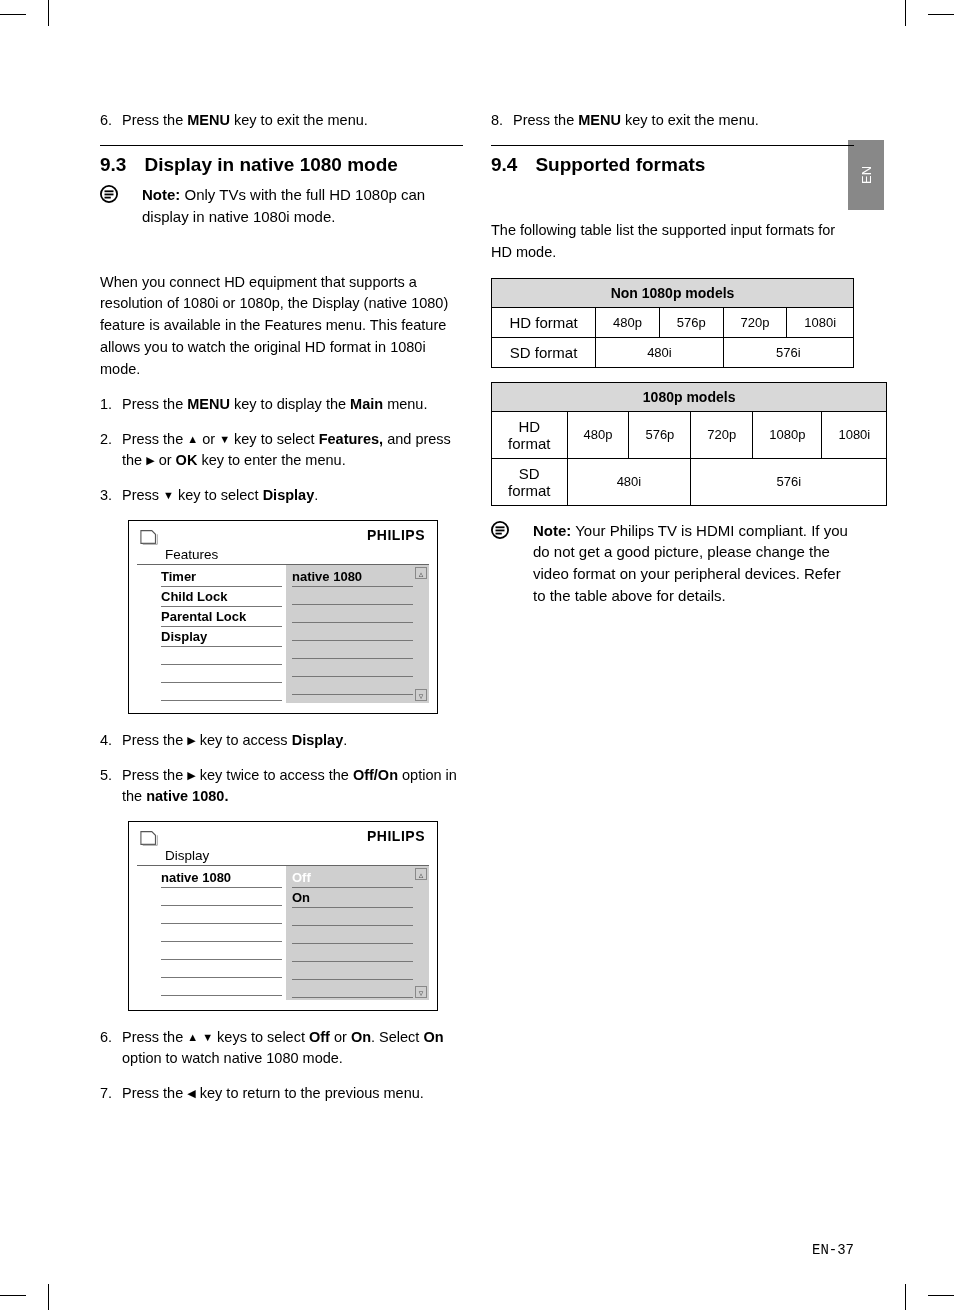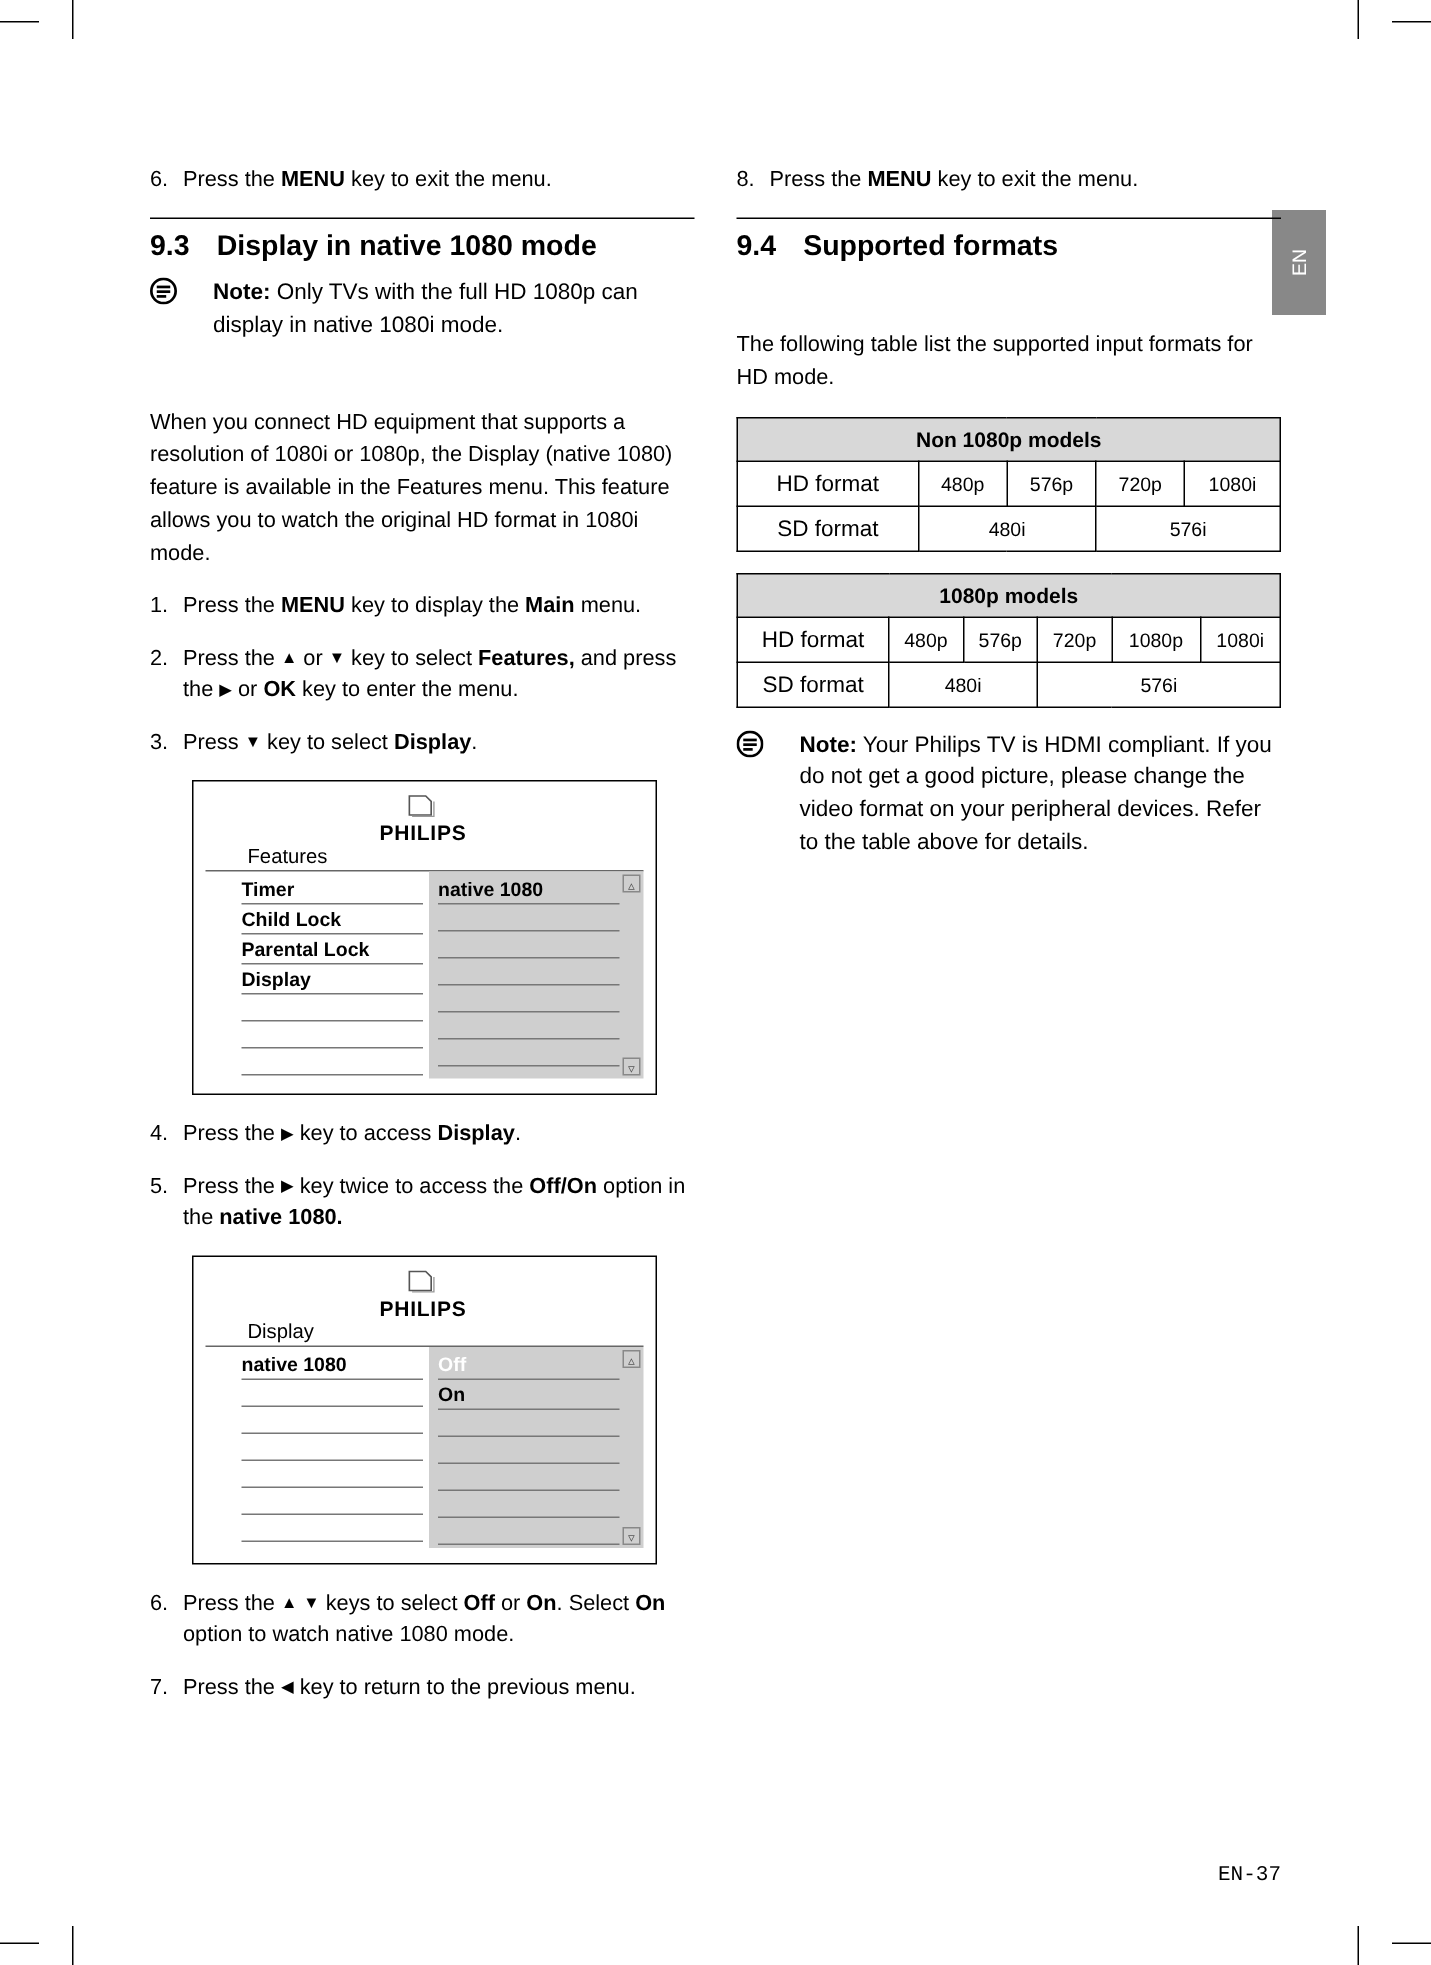--- a/index.html
+++ b/index.html
@@ -52,23 +52,21 @@
     border: 1.5px solid #000;
     background: #fff;
     width: 310px;
     margin: 4px 0 16px 28px;
     position: relative;
     padding: 6px 8px 10px 8px;
   }
   .osd-top {
     display: flex;
     justify-content: space-between;
-    align-items: center;
     padding: 0 4px 2px 2px;
-    flex-direction: column;
   }
   .osd-doc-icon {
     width: 22px; height: 20px;
   }
   .osd-brand { font-weight: 900; letter-spacing: 0.5px; font-size: 14px; }
   .osd-title { font-size: 13.5px; margin: -2px 0 2px 28px; }
   .osd-body {
     display: flex;
     border-top: 1px solid #666;
   }
@@ -108,21 +106,21 @@
 
   
   table.fmt {
     border-collapse: collapse;
     width: 100%;
     margin-bottom: 14px;
     font-size: 13px;
   }
   table.fmt th, table.fmt td {
     border: 1px solid #000;
-    padding: 6px 4px;
+    padding: 6px 16px;
     text-align: center;
   }
   table.fmt .hdr {
     background: #d8d8d8;
     font-weight: bold;
     font-size: 14px;
   }
   table.fmt .lbl { font-size: 15px; }
 
   .page-num {

